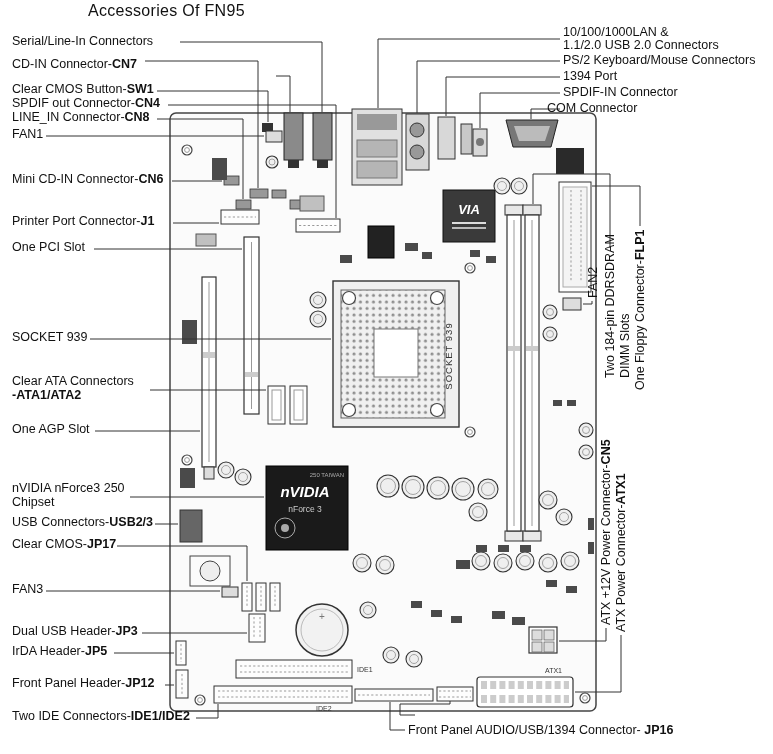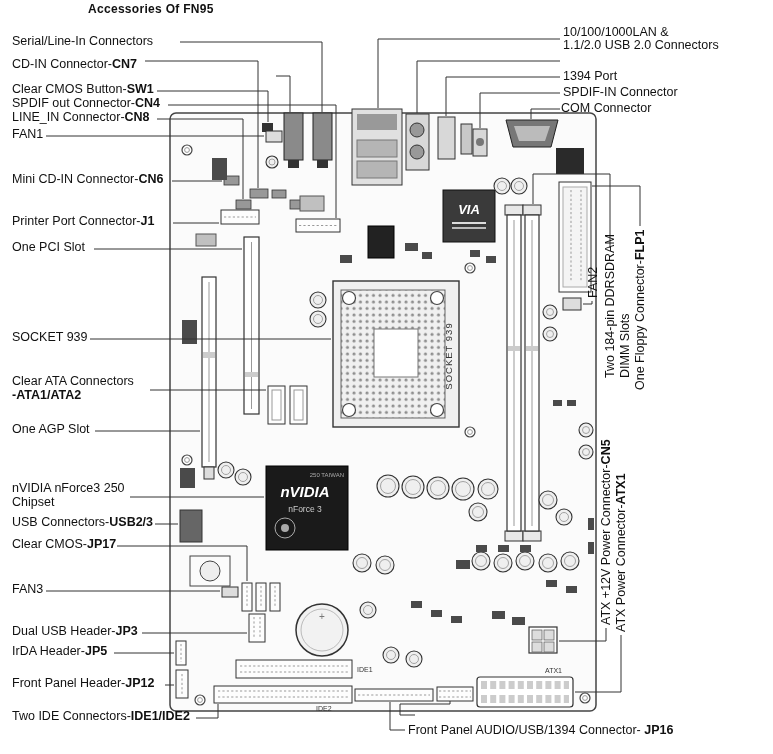--- a/index.html
+++ b/index.html
@@ -1,19 +1,19 @@
 <!DOCTYPE html>
 <html><head>
 <meta charset="utf-8">
 <style>
   html,body{margin:0;padding:0;background:#fff;}
   #canvas{position:relative;width:773px;height:754px;background:#ffffff;
           font-family:"Liberation Sans",sans-serif;overflow:hidden;color:#111;}
   #board-art{position:absolute;left:0;top:0;}
-  .title{position:absolute;left:88px;top:2px;font-size:12px;font-weight:bold;letter-spacing:.3px;}
+  .title{position:absolute;left:88px;top:2px;font-size:16px;font-weight:normal;letter-spacing:.3px;}
   .lbl{position:absolute;font-size:12.5px;line-height:13px;white-space:nowrap;}
   .lbl b{font-weight:bold;}
   .vlbl{position:absolute;font-size:12.5px;line-height:13px;white-space:nowrap;
         transform:rotate(-90deg);transform-origin:0 0;}
   svg .cl{fill:none;stroke:#333;stroke-width:1;}
   svg .hole{fill:#fff;stroke:#444;stroke-width:1.2;}
   svg .holei{fill:none;stroke:#999;stroke-width:1;}
   svg .cap{fill:#efefef;stroke:#333;stroke-width:1.1;}
   svg .capi{fill:none;stroke:#9a9a9a;stroke-width:.9;}
   svg .sm{fill:#4a4a4a;}
@@ -403,23 +403,24 @@
   <div class="lbl" style="left:12px;top:516px"><span>USB Connectors-</span><b>USB2/3</b></div>
   <div class="lbl" style="left:12px;top:538px"><span>Clear CMOS-</span><b>JP17</b></div>
   <div class="lbl" style="left:12px;top:583px"><span>FAN3</span><b></b></div>
   <div class="lbl" style="left:12px;top:625px"><span>Dual USB Header-</span><b>JP3</b></div>
   <div class="lbl" style="left:12px;top:645px"><span>IrDA Header-</span><b>JP5</b></div>
   <div class="lbl" style="left:12px;top:677px"><span>Front Panel Header-</span><b>JP12</b></div>
   <div class="lbl" style="left:12px;top:710px"><span>Two IDE Connectors-</span><b>IDE1/IDE2</b></div>
 
   <div class="lbl" style="left:563px;top:26px"><span>10/100/1000LAN &amp;</span><b></b></div>
   <div class="lbl" style="left:563px;top:39px"><span>1.1/2.0 USB 2.0 Connectors</span><b></b></div>
+  <div class="lbl" style="left:563px;top:54px"><span>PS/2 Keyboard/Mouse Connectors</span><b></b></div>
   <div class="lbl" style="left:563px;top:70px"><span>1394 Port</span><b></b></div>
   <div class="lbl" style="left:563px;top:86px"><span>SPDIF-IN Connector</span><b></b></div>
-  <div class="lbl" style="left:561px;top:102px"><span>COM Connector</span><b></b></div>
+  <div class="lbl" style="left:547px;top:102px"><span>COM Connector</span><b></b></div>
 
   <div class="vlbl" style="left:587px;top:298px"><span>FAN2</span><b></b></div>
   <div class="vlbl" style="left:604px;top:378px"><span>Two 184-pin DDRSDRAM</span><b></b></div>
   <div class="vlbl" style="left:619px;top:378px"><span>DIMM Slots</span><b></b></div>
   <div class="vlbl" style="left:634px;top:390px"><span>One Floppy Connector-</span><b>FLP1</b></div>
   <div class="vlbl" style="left:600px;top:625px"><span>ATX +12V Power Connector-</span><b>CN5</b></div>
   <div class="vlbl" style="left:615px;top:632px"><span>ATX Power Connector-</span><b>ATX1</b></div>
 
   <div class="lbl" style="left:408px;top:724px"><span>Front Panel AUDIO/USB/1394 Connector- </span><b>JP16</b></div>
 

